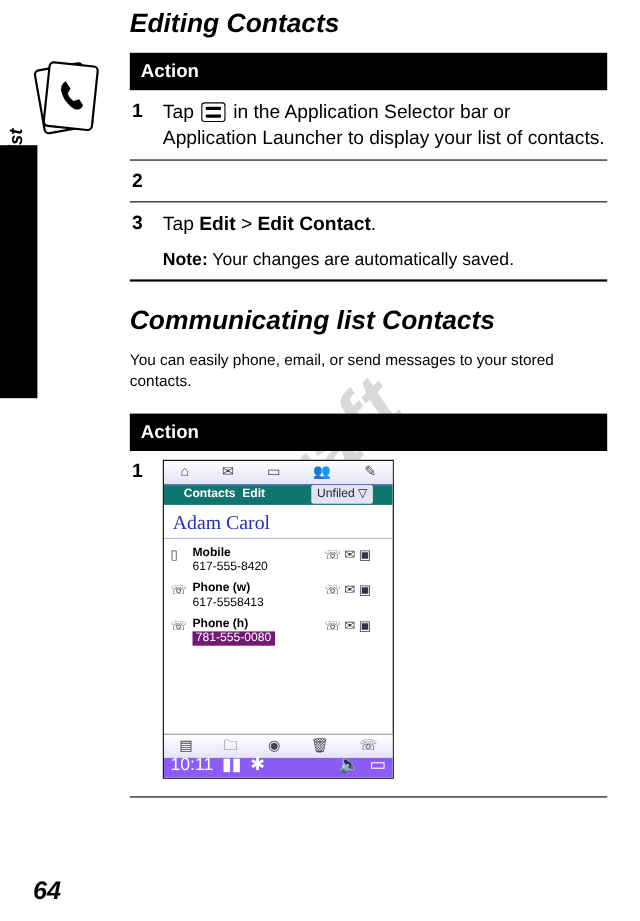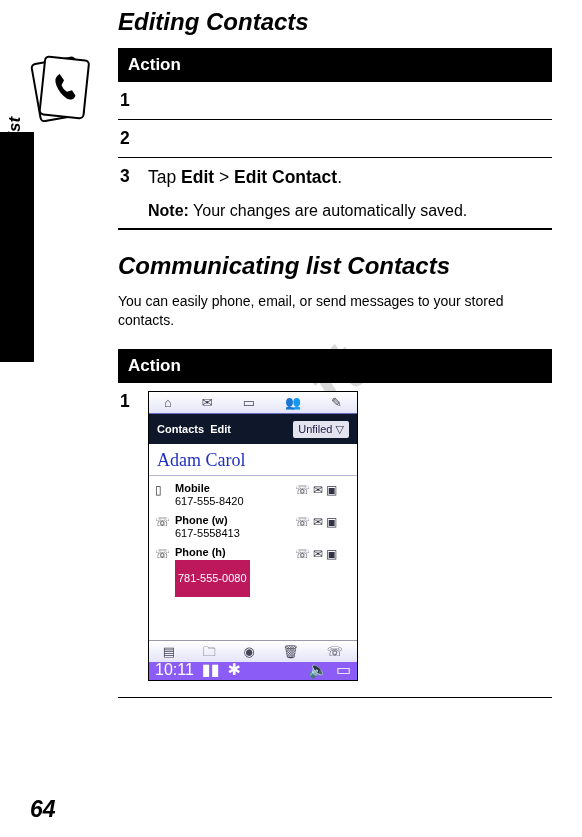--- a/index.html
+++ b/index.html
@@ -124,39 +124,39 @@
     overflow: hidden;
   }
   .dev-top {
     height: 22px;
     background: linear-gradient(#fff,#e4e4f8);
     border-bottom: 1px solid #6a6ac0;
     display:flex; align-items:center; justify-content:space-around;
   }
   .dev-top span { font-size: 13px; color:#445; }
   .dev-menu {
-    height: 30px; background:#0f172a; color:#fff;
+    height: 18px; background:#0f766e; color:#fff;
     display:flex; align-items:center;
     font-size:11px; font-weight:bold;
-    padding:0 8px;
+    padding:0 18px;
   }
   .dev-menu .sp { flex:1; }
   .dev-menu .drop { background:#e4e4f0; color:#224; padding:1px 5px; border-radius:2px; font-weight:normal; font-size:11px;}
   .dev-name {
     color:#2030c0; font-family: "Comic Sans MS", cursive;
     font-size: 18px; padding:4px 8px 2px 8px;
     border-bottom:1px solid #b8b8d8;
   }
   .dev-body { padding: 6px 6px 0 6px; }
   .dev-row { display:flex; align-items:flex-start; margin-bottom:6px; gap:6px; }
   .dico { width:14px; flex:0 0 14px; font-size:12px; color:#333; }
   .dinfo { flex:1; font-size:11px; line-height:1.2; color:#000; }
   .dinfo b { font-size:11px; }
   .dacts { flex:0 0 56px; display:flex; gap:3px; color:#334; font-size:12px;}
-  .dsel { background:#be185d; color:#fff; padding:12px 3px; display:inline-block; }
+  .dsel { background:#701a75; color:#fff; padding:0 3px; display:inline-block; }
   .dev-tool {
     position:absolute; left:0; right:0; bottom:18px; height:22px;
     background:linear-gradient(#fff,#e4e4f8);
     border-top:1px solid #99a;
     display:flex; align-items:center; justify-content:space-around;
     font-size:13px; color:#445;
   }
   .dev-status {
     position:absolute; left:0; right:0; bottom:0; height:18px;
     background:#8b5cf6; color:#fff; font-size:16px;
@@ -185,20 +185,25 @@
 </div>
 
 <div class="content">
 
   <h2 class="sec">Editing Contacts</h2>
 
   <div class="action-head">Action</div>
 
   <div class="step-row">
     <div class="step-num">1</div>
+    <div class="step-body">
+      <span>Tap </span>
+      <span class="glyph-box"></span>
+      <span> in the Application Selector bar or Application Launcher to display your list of contacts.</span>
+    </div>
   </div>
 
   <div class="step-row">
     <div class="step-num">2</div>
   </div>
 
   <div class="step-row" style="border-bottom:none">
     <div class="step-num">3</div>
     <div class="step-body">
       <span>Tap </span><span class="cond">Edit</span><span> &gt; </span><span class="cond">Edit Contact</span><span>.</span>

